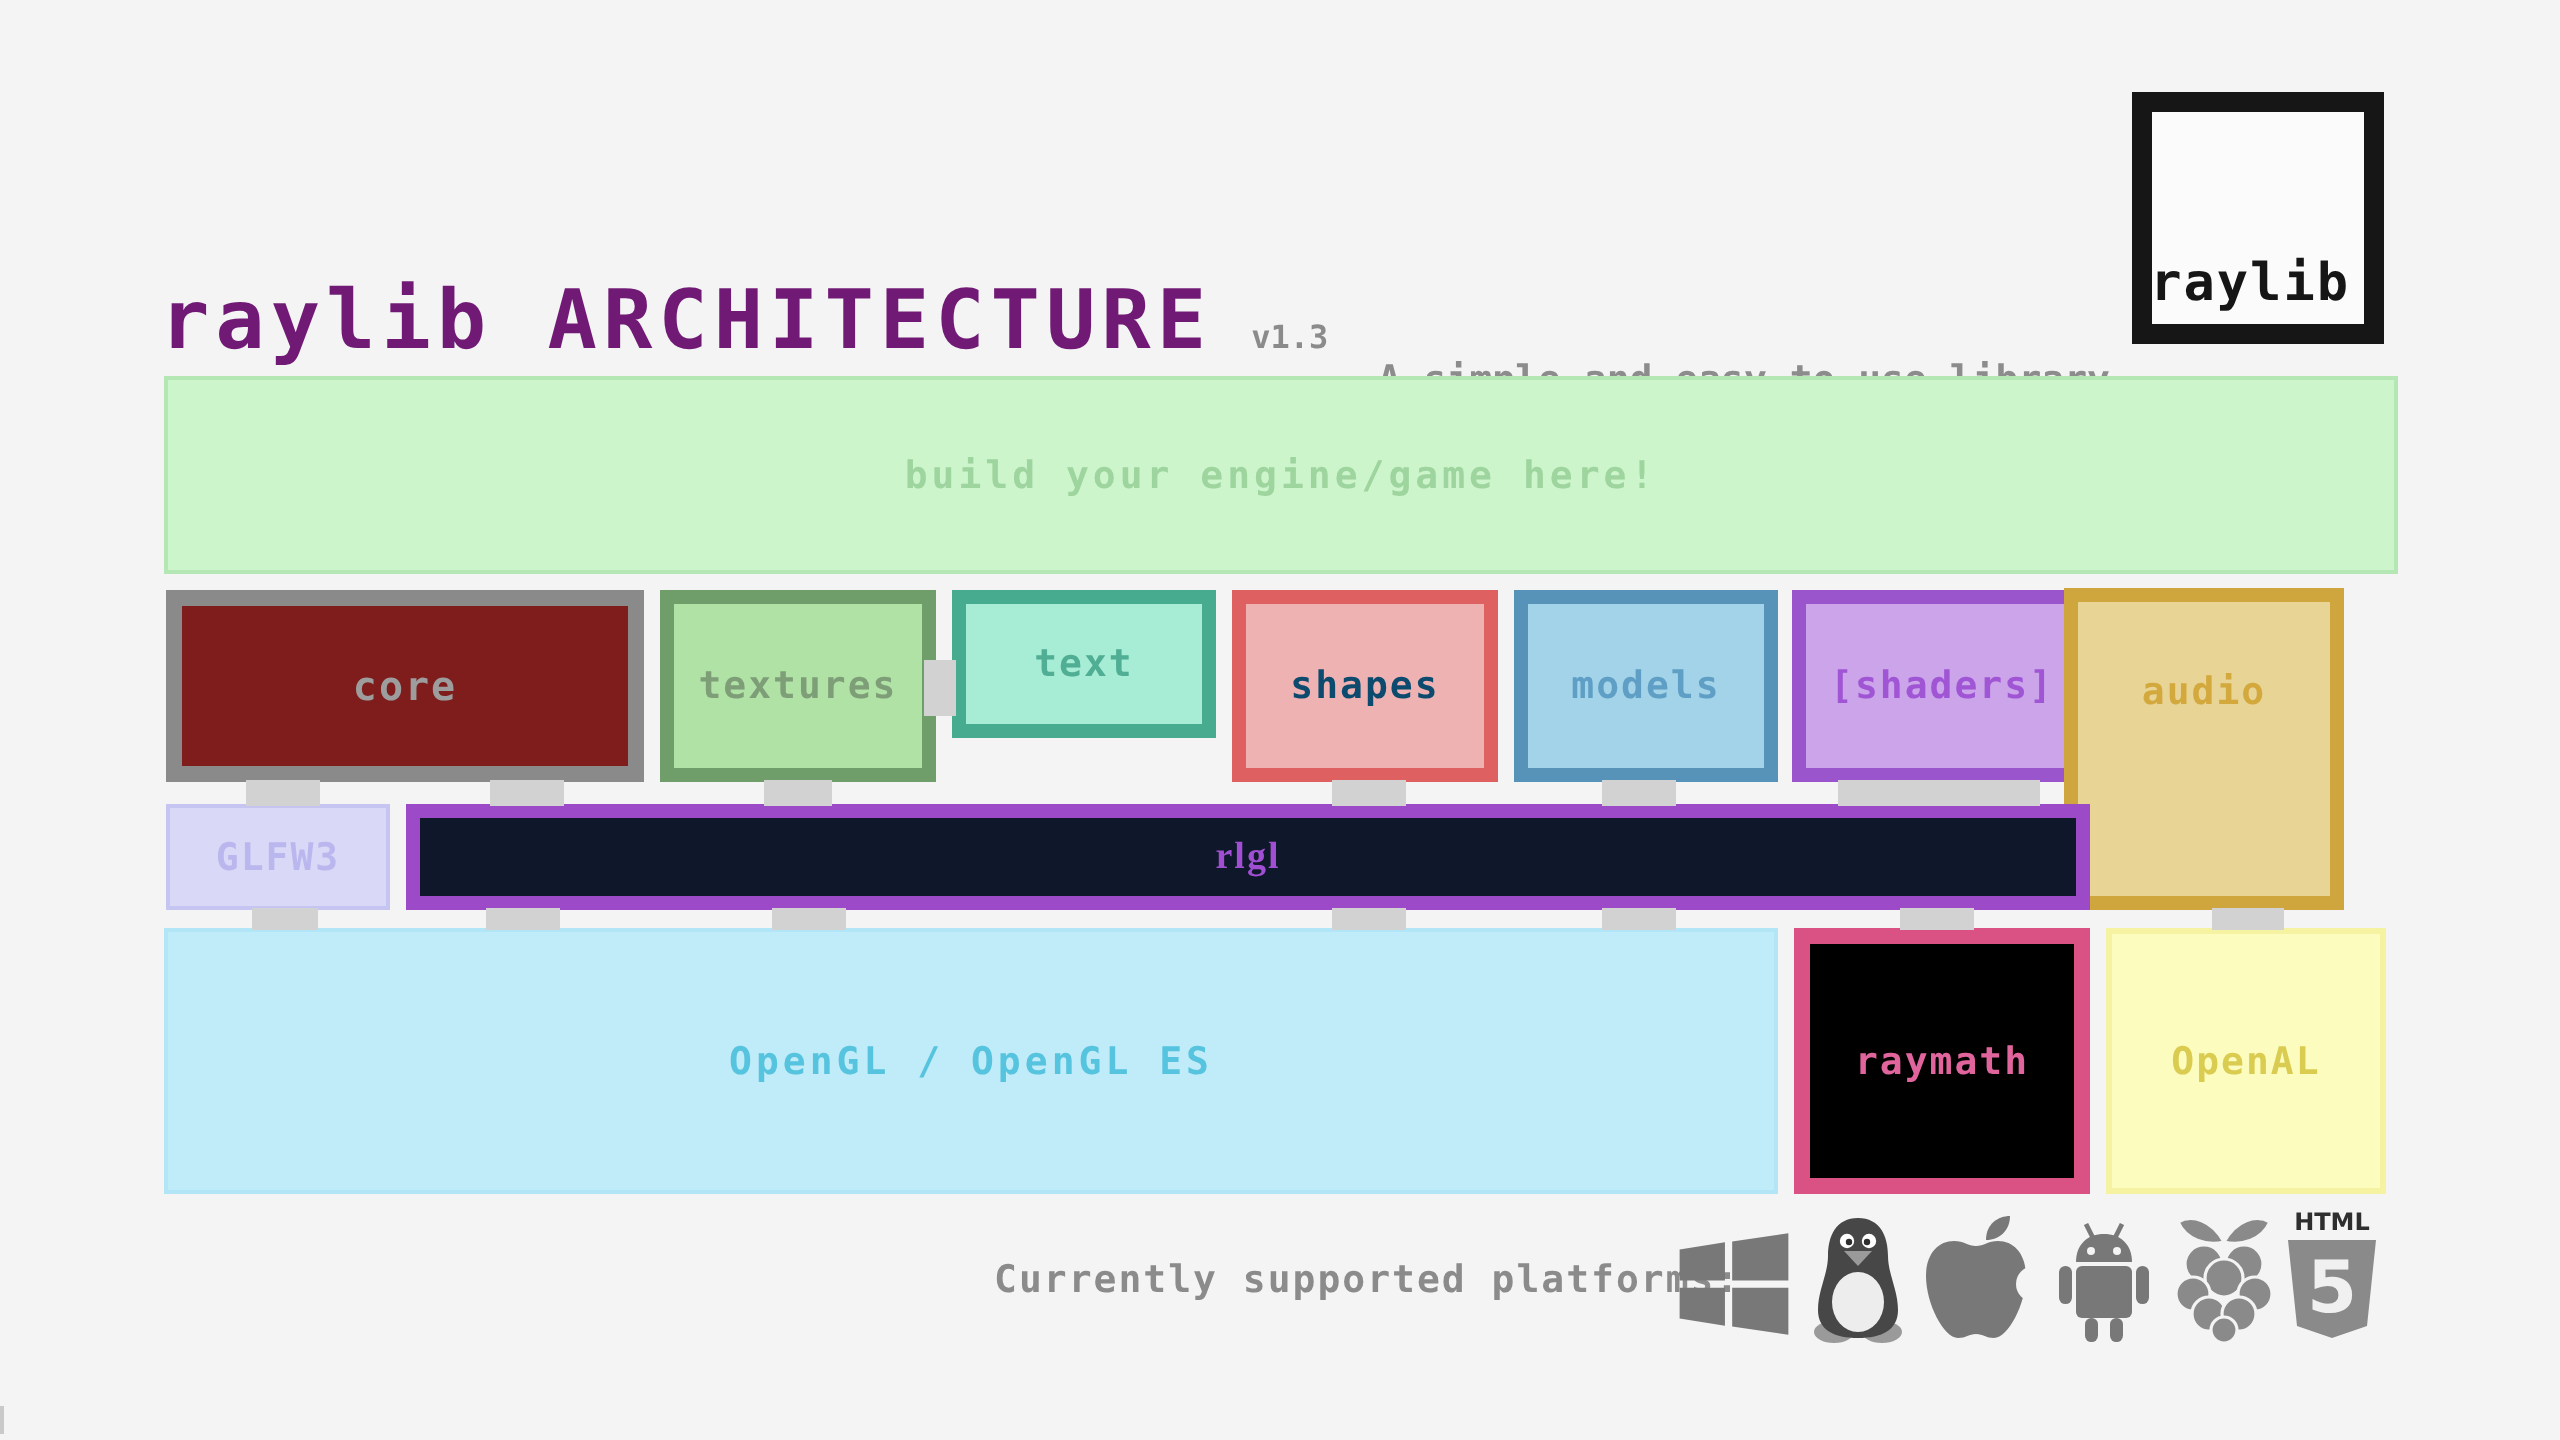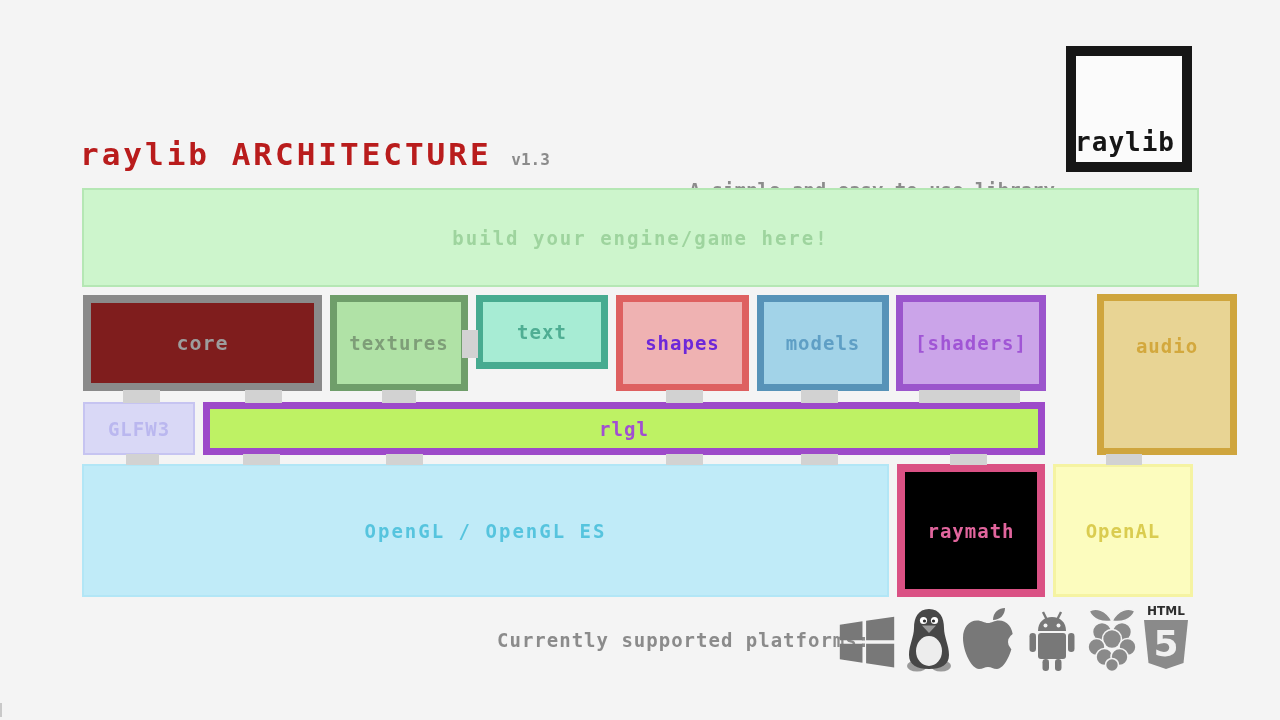--- a/index.html
+++ b/index.html
@@ -7,43 +7,43 @@
   body {
     background: #f4f4f4;
     font-family: "DejaVu Sans Mono", "Liberation Mono", monospace;
     overflow: hidden;
     position: relative;
   }
   #stage { position: absolute; left: 0; top: 0; width: 1280px; height: 720px; }
 
   
   .title-wrap { position: absolute; left: 80px; top: 136px; white-space: nowrap; }
-  .title { font-size: 31px; font-weight: bold; color: #b91c1c; letter-spacing: 3px; display: inline-block; }
+  .title { font-size: 41px; font-weight: bold; color: #701a75; letter-spacing: 3px; display: inline-block; }
   .version { font-size: 16px; font-weight: bold; color: #8b8b8b; display: inline-block; margin-left: 10px; }
   .tagline { position: absolute; top: 128px; right: 225px; text-align: right; font-size: 19px; line-height: 25px; color: #8c8c8c; font-weight: bold; letter-spacing: 0px; white-space: pre; }
   .logo { position: absolute; left: 1066px; top: 46px; width: 126px; height: 126px; background: #fbfbfb; border: 10px solid #161616; }
   .logo-label { position: absolute; right: 7px; bottom: 5px; font-size: 26px; font-weight: bold; color: #161616; letter-spacing: 1px; }
 
   
   .dbox { position: absolute; display: flex; align-items: center; justify-content: center; font-weight: bold; letter-spacing: 1px; }
   .dbox span { white-space: nowrap; }
 
   .engine-box  { left: 82px;  top: 188px; width: 1117px; height: 99px;  background: #cdf5cc; border: 2px solid #b5e7b4; color: #9ed49e; font-size: 19px; letter-spacing: 2px; }
 
   .box-core     { left: 83px;  top: 295px; width: 239px; height: 96px;  background: #7f1d1d; border: 8px solid #8a8a8a; color: #9d9d9d; font-size: 20px; }
   .box-textures { left: 330px; top: 295px; width: 138px; height: 96px;  background: #b0e2a6; border: 7px solid #6f9e6a; color: #7e9e78; font-size: 19px; }
   .box-text     { left: 476px; top: 295px; width: 132px; height: 74px;  background: #a7ecd4; border: 7px solid #47ab90; color: #4fae93; font-size: 19px; }
-  .box-shapes   { left: 616px; top: 295px; width: 133px; height: 96px;  background: #efb2b2; border: 7px solid #de6060; color: #6d28d9; font-size: 19px; }
+  .box-shapes   { left: 616px; top: 295px; width: 133px; height: 96px;  background: #efb2b2; border: 7px solid #de6060; color: #0c4a6e; font-size: 19px; }
   .box-models   { left: 757px; top: 295px; width: 132px; height: 96px;  background: #a2d3e8; border: 7px solid #5793b8; color: #5f9fc5; font-size: 19px; }
   .box-shaders  { left: 896px; top: 295px; width: 150px; height: 96px;  background: #cba4e9; border: 7px solid #9b55cc; color: #a055d5; font-size: 19px; }
-  .box-audio    { left: 1097px; top: 294px; width: 140px; height: 161px; background: #e8d494; border: 7px solid #cfa53d; color: #d3a83d; font-size: 19px; align-items: flex-start; }
+  .box-audio    { left: 1032px; top: 294px; width: 140px; height: 161px; background: #e8d494; border: 7px solid #cfa53d; color: #d3a83d; font-size: 19px; align-items: flex-start; }
   .box-audio span { margin-top: 34px; }
 
   .box-glfw3   { left: 83px;  top: 402px; width: 112px; height: 53px;  background: #d9d8f6; border: 2px solid #c6c4f1; color: #bab7ef; font-size: 19px; }
-  .box-rlgl    { left: 203px; top: 402px; width: 842px; height: 53px;  background: #bef264; border: 7px solid #9d4ac9; color: #a14fd2; font-size: 19px; }
+  .box-rlgl    { left: 203px; top: 402px; width: 842px; height: 53px;  background: #0f172a; border: 7px solid #9d4ac9; color: #a14fd2; font-size: 19px; font-family: Liberation Serif, serif; }
 
   .box-opengl  { left: 82px;  top: 464px; width: 807px; height: 133px; background: #c0ebf8; border: 2px solid #b2e6f6; color: #56c4de; font-size: 19px; letter-spacing: 2px; }
   .box-raymath { left: 897px; top: 464px; width: 148px; height: 133px; background: #000000; border: 8px solid #da5184; color: #e1659d; font-size: 19px; }
   .box-openal  { left: 1053px; top: 464px; width: 140px; height: 133px; background: #fcfcbe; border: 3px solid #f5f3a2; color: #dacc50; font-size: 19px; }
 
   .connector { position: absolute; background: #d2d2d2; z-index: 5; }
 
   
   .platforms-label { position: absolute; left: 497px; top: 629px; font-size: 19px; font-weight: bold; color: #8b8b8b; letter-spacing: 1px; }
   .platform-icon { position: absolute; }

